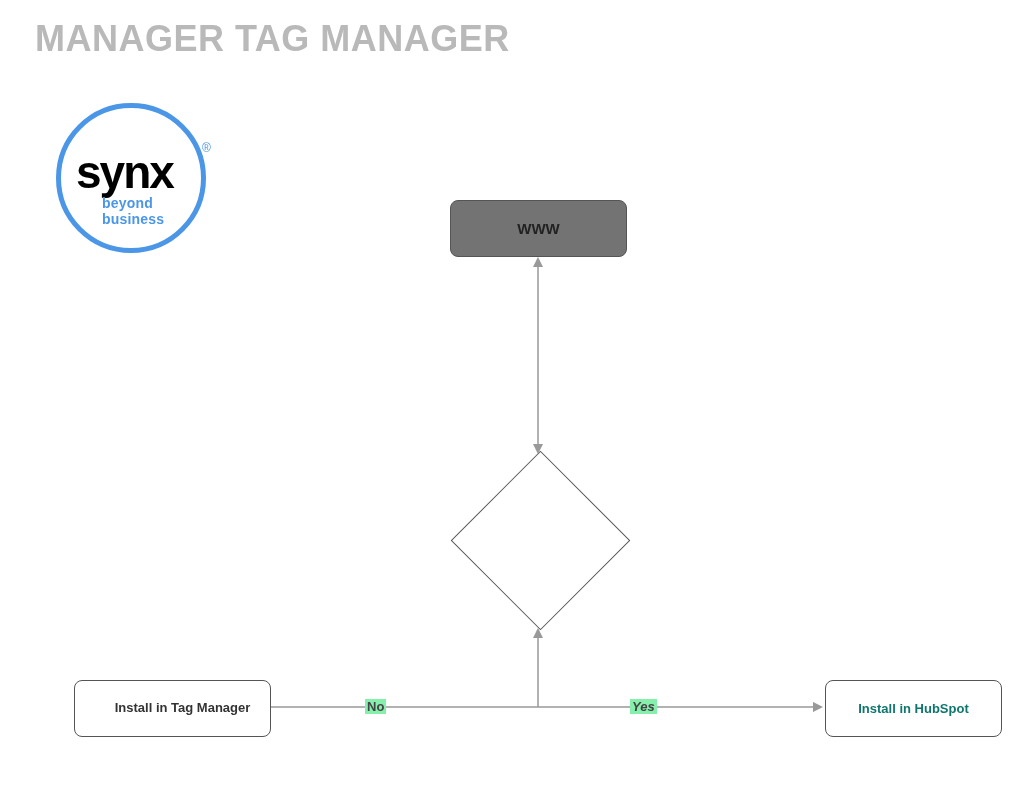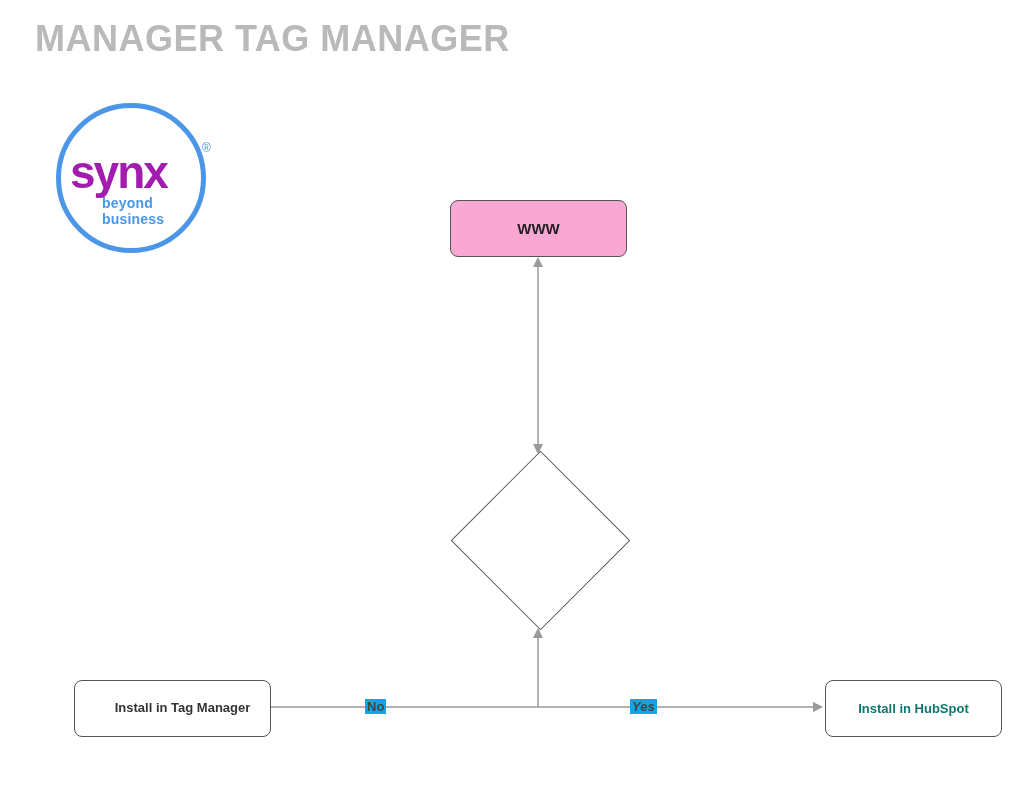--- a/index.html
+++ b/index.html
@@ -32,25 +32,25 @@
     position: absolute;
     left: 0;
     top: 0;
     width: 140px;
     height: 140px;
     border: 5px solid #4b96e6;
     border-radius: 50%;
   }
   .logo-text {
     position: absolute;
-    left: 14px;
+    left: 20px;
     top: 42px;
     font-size: 46px;
     font-weight: 700;
-    color: #a21caf;
+    color: #000000;
     letter-spacing: -2px;
     font-family: Arial, Helvetica, sans-serif;
   }
   .logo-tag {
     position: absolute;
     left: 46px;
     top: 92px;
     font-size: 14px;
     color: #4b96e6;
     font-weight: 600;
@@ -75,21 +75,21 @@
   .rect {
     border: 1px solid #555;
     border-radius: 8px;
     background: #fff;
   }
   .www {
     left: 450px;
     top: 200px;
     width: 175px;
     height: 55px;
-    background: #f9a8d4;
+    background: #737373;
     font-weight: 700;
     font-size: 15px;
     color: #222;
     text-align: center;
   }
   .install-left {
     left: 74px;
     top: 680px;
     width: 175px;
     height: 55px;
@@ -144,21 +144,21 @@
     left: 0;
     top: 0;
     width: 1033px;
     height: 795px;
   }
   .edge-label {
     position: absolute;
     font-size: 13px;
     font-weight: 700;
     color: #444;
-    background: #0ea5e9;
+    background: #86efac;
     padding: 0 2px;
   }
   .label-no  { left: 365px; top: 699px; }
   .label-yes { left: 630px; top: 699px; font-style: italic; }
 </style>
 </head>
 <body>
 
 <div class="page-title">MANAGER TAG MANAGER</div>
 

